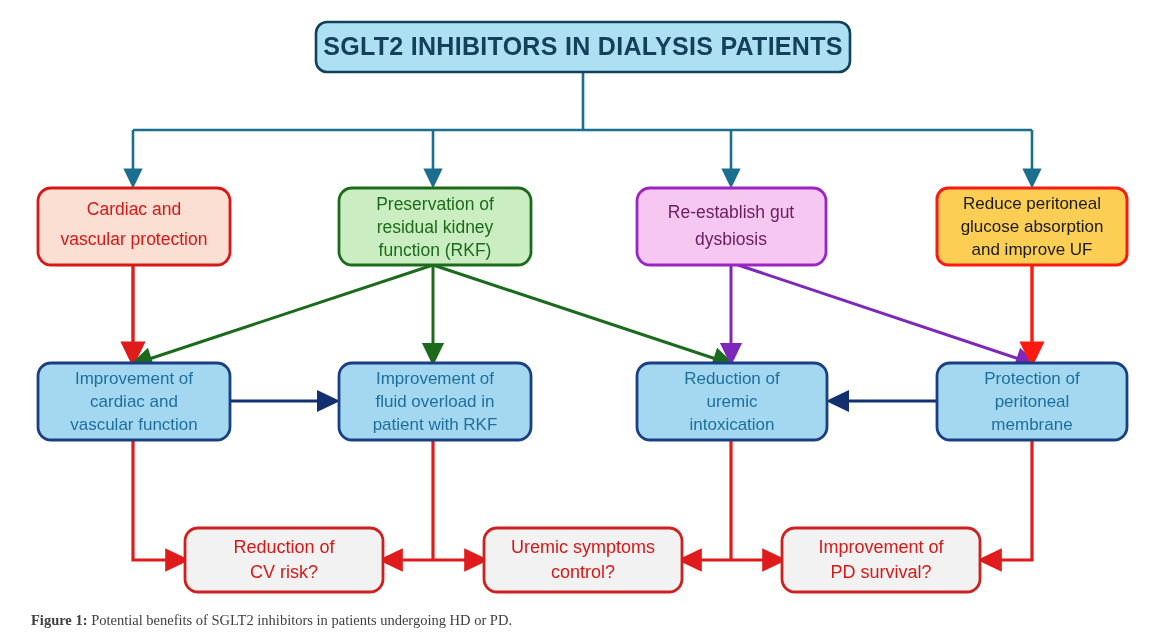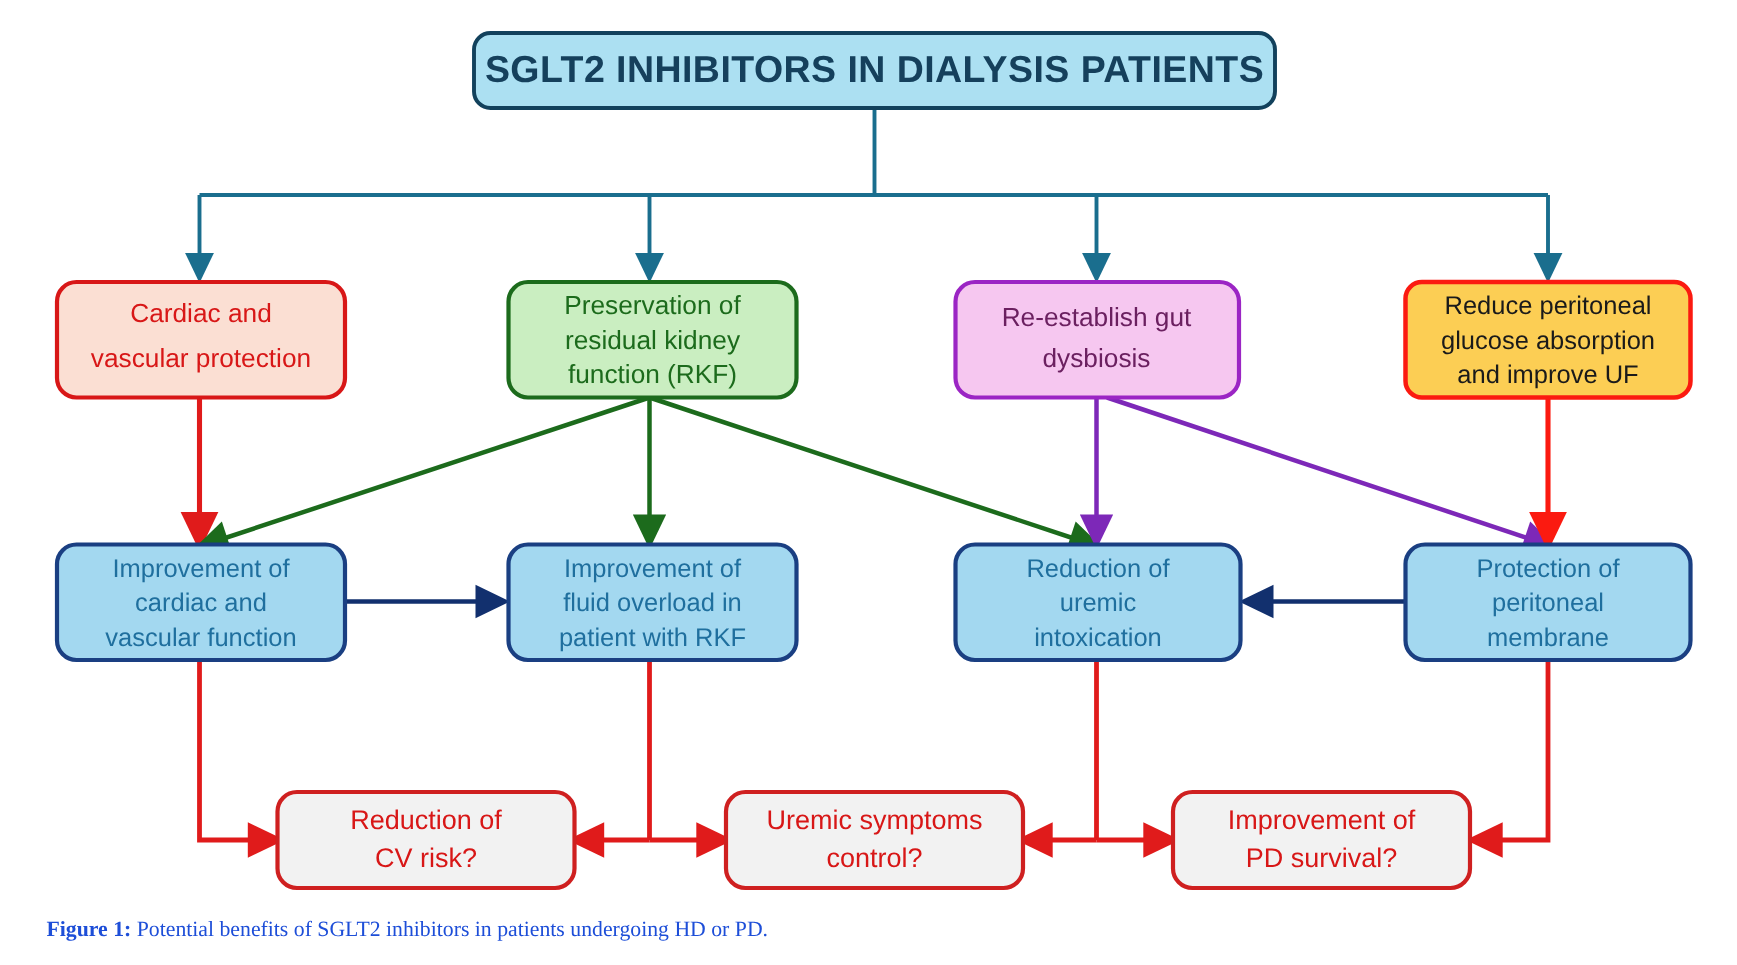--- a/index.html
+++ b/index.html
@@ -39,21 +39,21 @@
     letter-spacing: 0.3px;
     text-anchor: middle;
     dominant-baseline: middle;
   }
   .caption {
     position: absolute;
     left: 31px;
     top: 612px;
     font-family: "Liberation Serif", serif;
     font-size: 14.5px;
-    color: #1d4ed8;
+    color: #404040;
     white-space: nowrap;
   }
   .caption b {
     font-weight: bold;
   }
 </style>
 </head>
 <body>
 
 <div id="figure-root">

